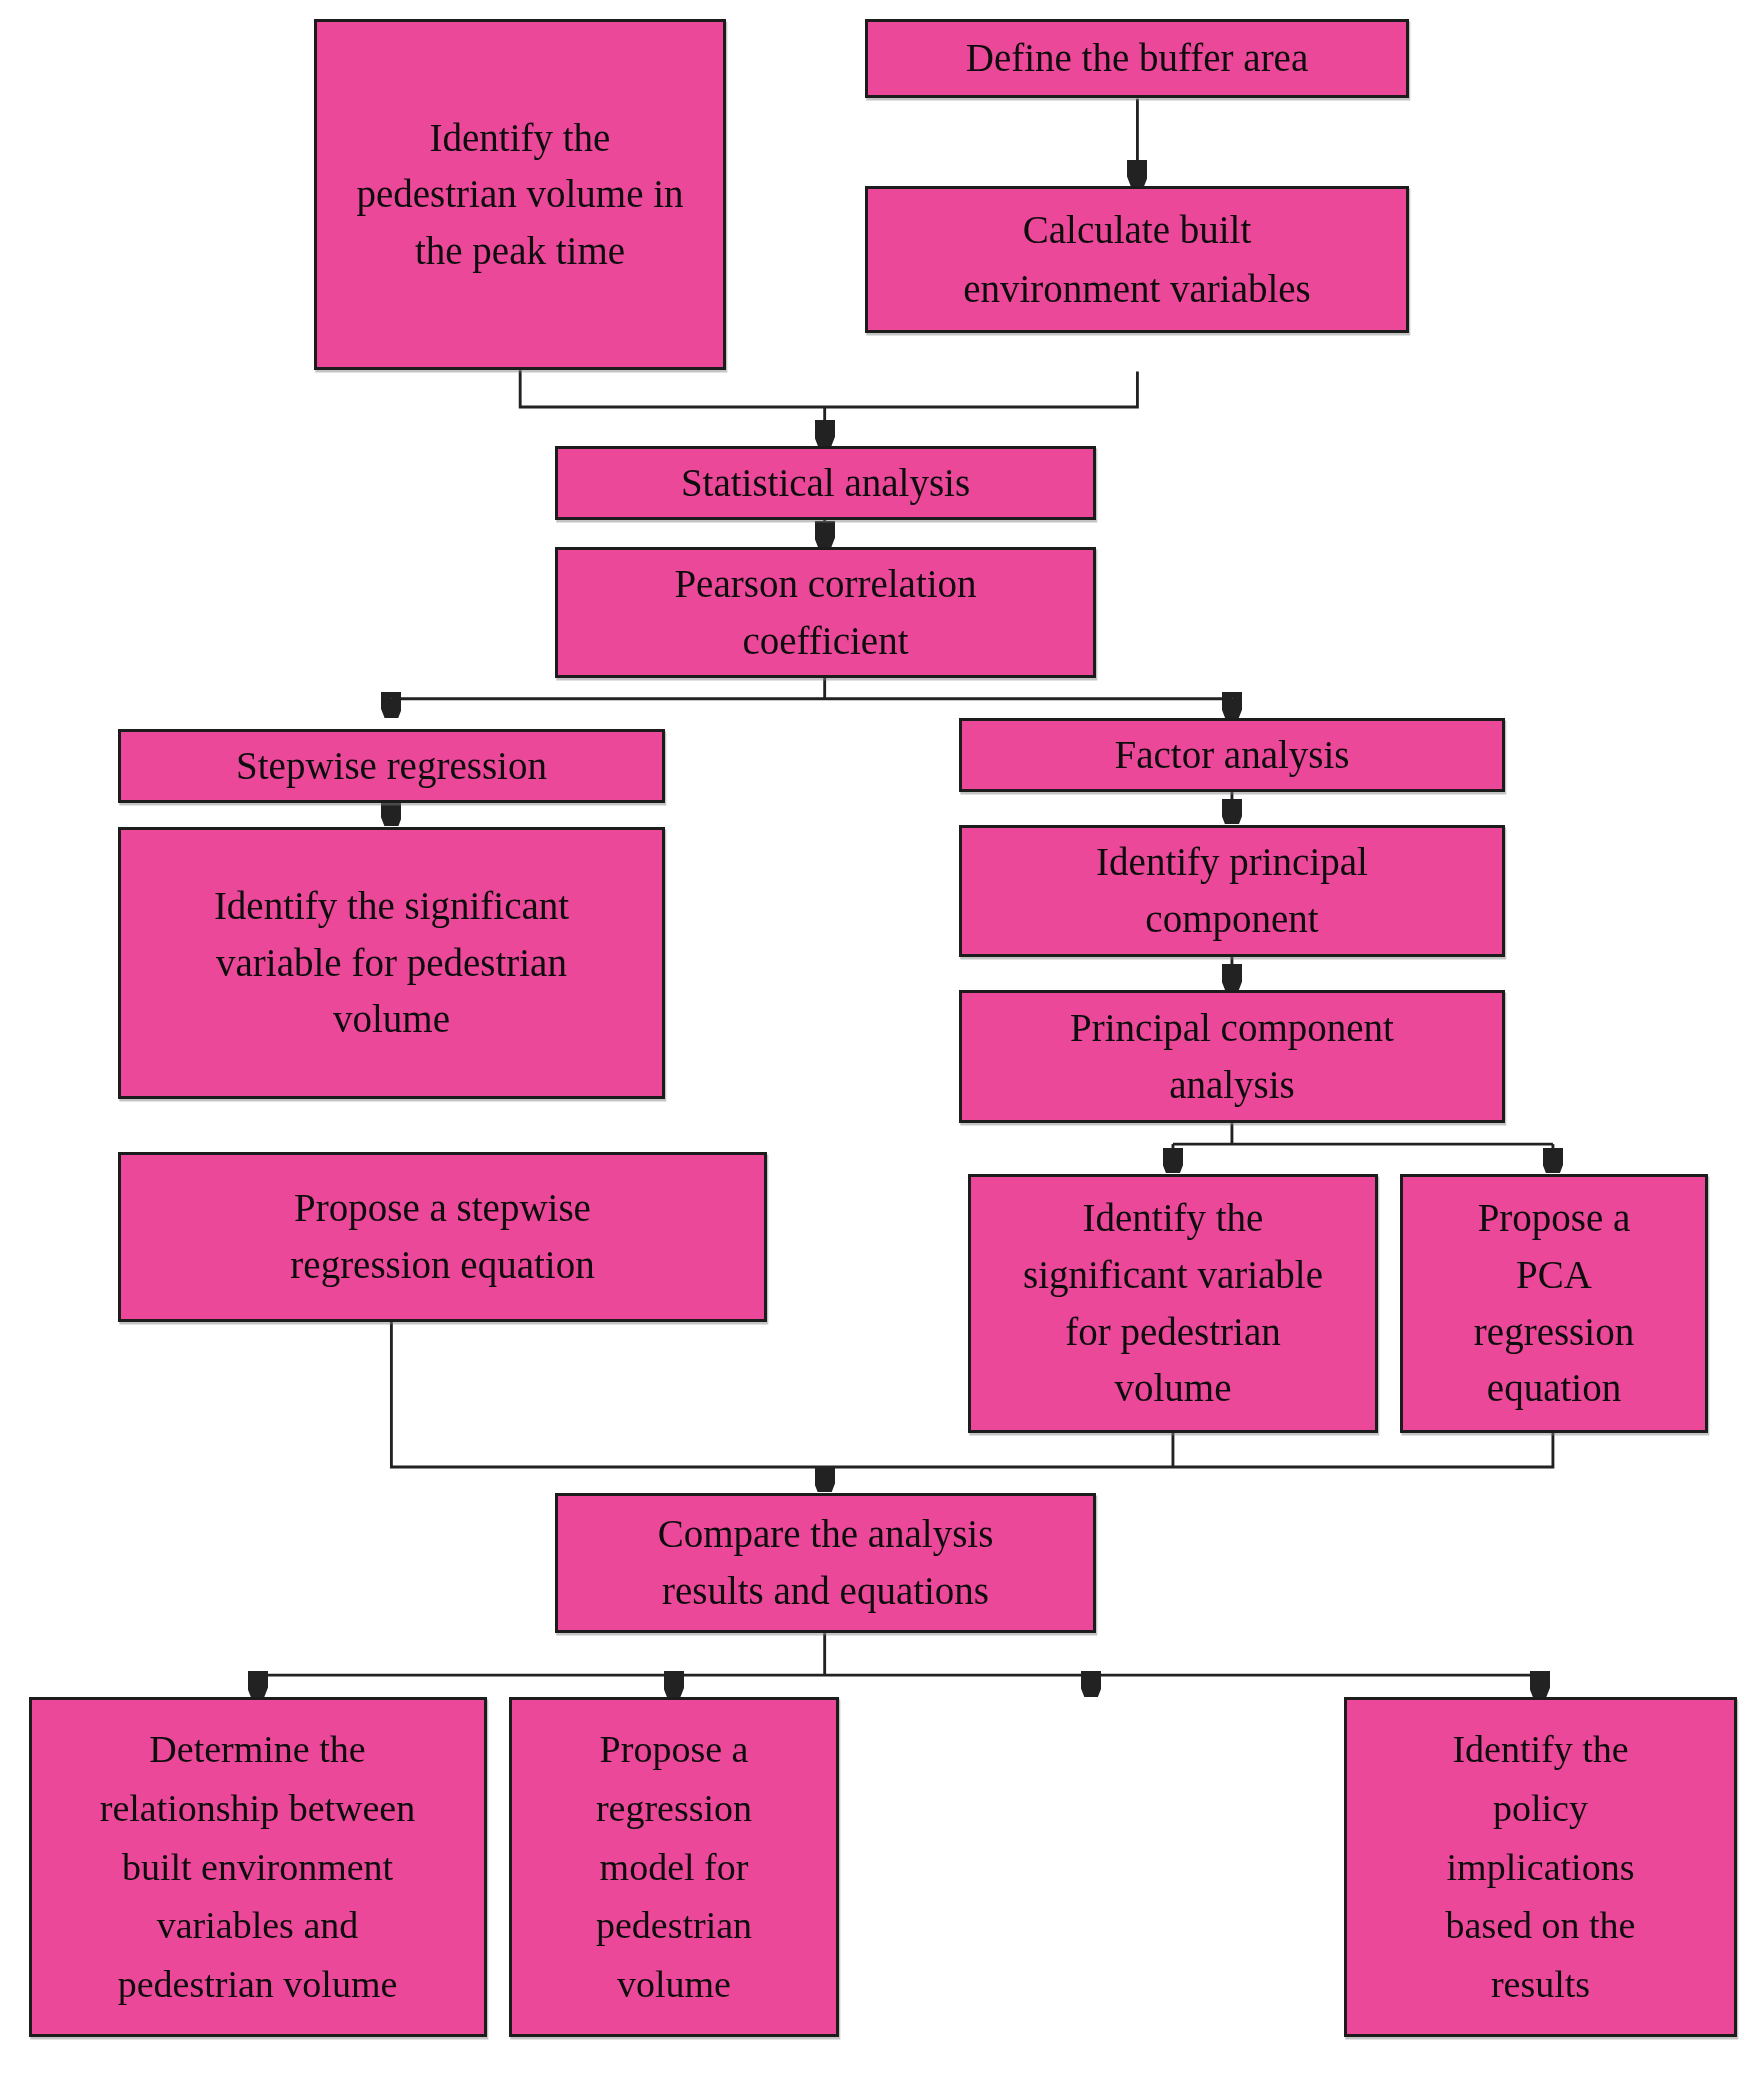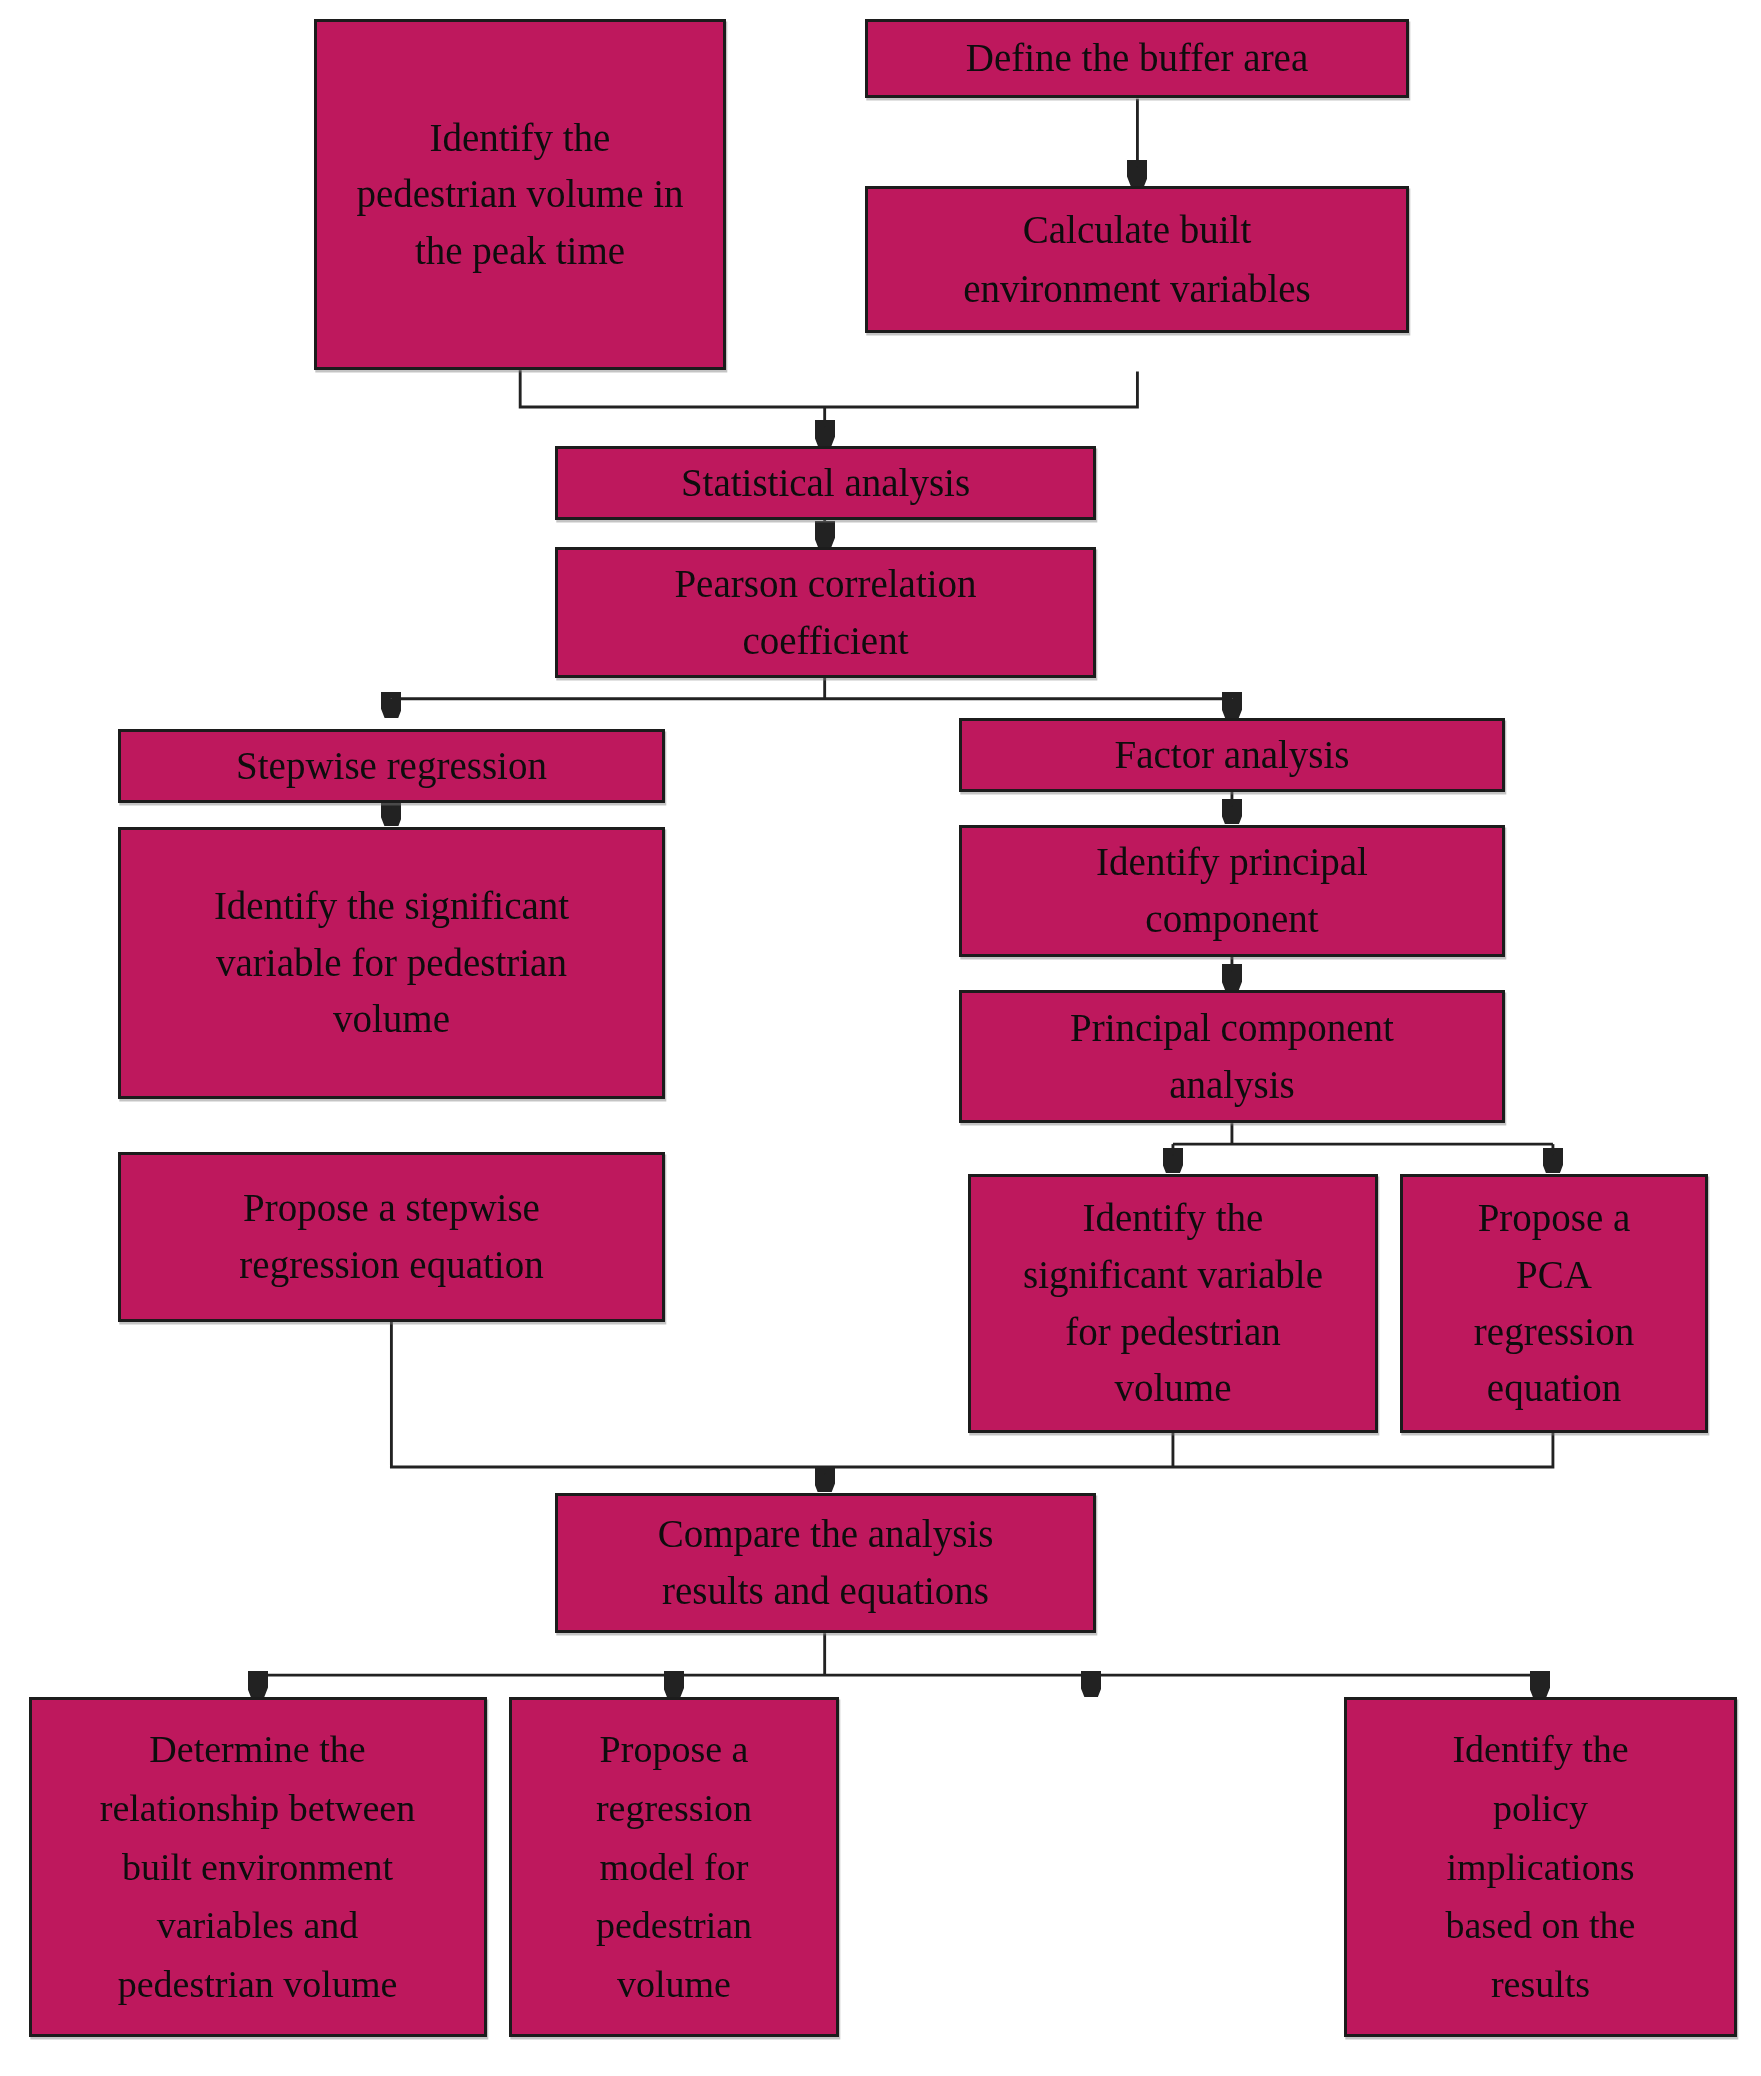--- a/index.html
+++ b/index.html
@@ -13,21 +13,21 @@
     height: 2077px;
     background: #ffffff;
     font-family: "Liberation Serif", "DejaVu Serif", serif;
     color: #0d0d0d;
     overflow: hidden;
   }
   .node {
     position: absolute;
     box-sizing: border-box;
     border: 3.2px solid #1c1c1c;
-    background: #be185d;
+    background: #ec4899;
     box-shadow: 1.3px 2.5px 0 rgba(125,125,125,0.45);
     display: flex;
     align-items: center;
     justify-content: center;
     text-align: center;
     z-index: 2;
   }
   .node .lbl {
     white-space: pre-line;
     font-size: 39px;
@@ -53,21 +53,21 @@
   #n-identify-peak      { left:314px;  top:19px;   width:412px; height:351px; }
   #n-define-buffer      { left:865px; top:19px;   width:544px; height:79px; }
   #n-calc-built         { left:865px; top:186px;  width:544px; height:147px; }
   #n-statistical        { left:555px;  top:446px;  width:541px; height:74px; }
   #n-pearson            { left:555px;  top:547px;  width:541px; height:131px; }
   #n-stepwise           { left:118px;  top:718px; width:547px; height:74px;margin-top:11px; }
   #n-factor             { left:959px; top:718px; width:546px; height:74px; }
   #n-identify-sig-left  { left:118px;  top:827px; width:547px; height:272px;text-align:center; }
   #n-extract-pc         { left:959px; top:825px; width:546px; height:132px; }
   #n-pca                { left:959px; top:990px; width:546px; height:133px; }
-  #n-propose-stepwise   { left:118px;  top:1152px; width:547px; height:170px; }
+  #n-propose-stepwise   { left:118px;  top:1152px; width:649px; height:170px; }
   #n-identify-sig-right { left:968px; top:1174px; width:410px; height:259px; }
   #n-propose-pca        { left:1400px; top:1174px; width:308px; height:259px; }
   #n-compare            { left:555px;  top:1493px; width:541px; height:140px; }
   #n-determine-rel      { left:28.5px;   top:1697px; width:458px; height:340px; }
   #n-propose-model      { left:509px;  top:1697px; width:330px; height:340px; }
   #n-find-design        { left:861px; top:1697px; width:461px; height:340px; }
   #n-identify-policy    { left:1344px; top:1697px; width:393px; height:340px; }
   .bottom .lbl { font-size: 38px; line-height: 1.55; }
 </style>
 </head>

